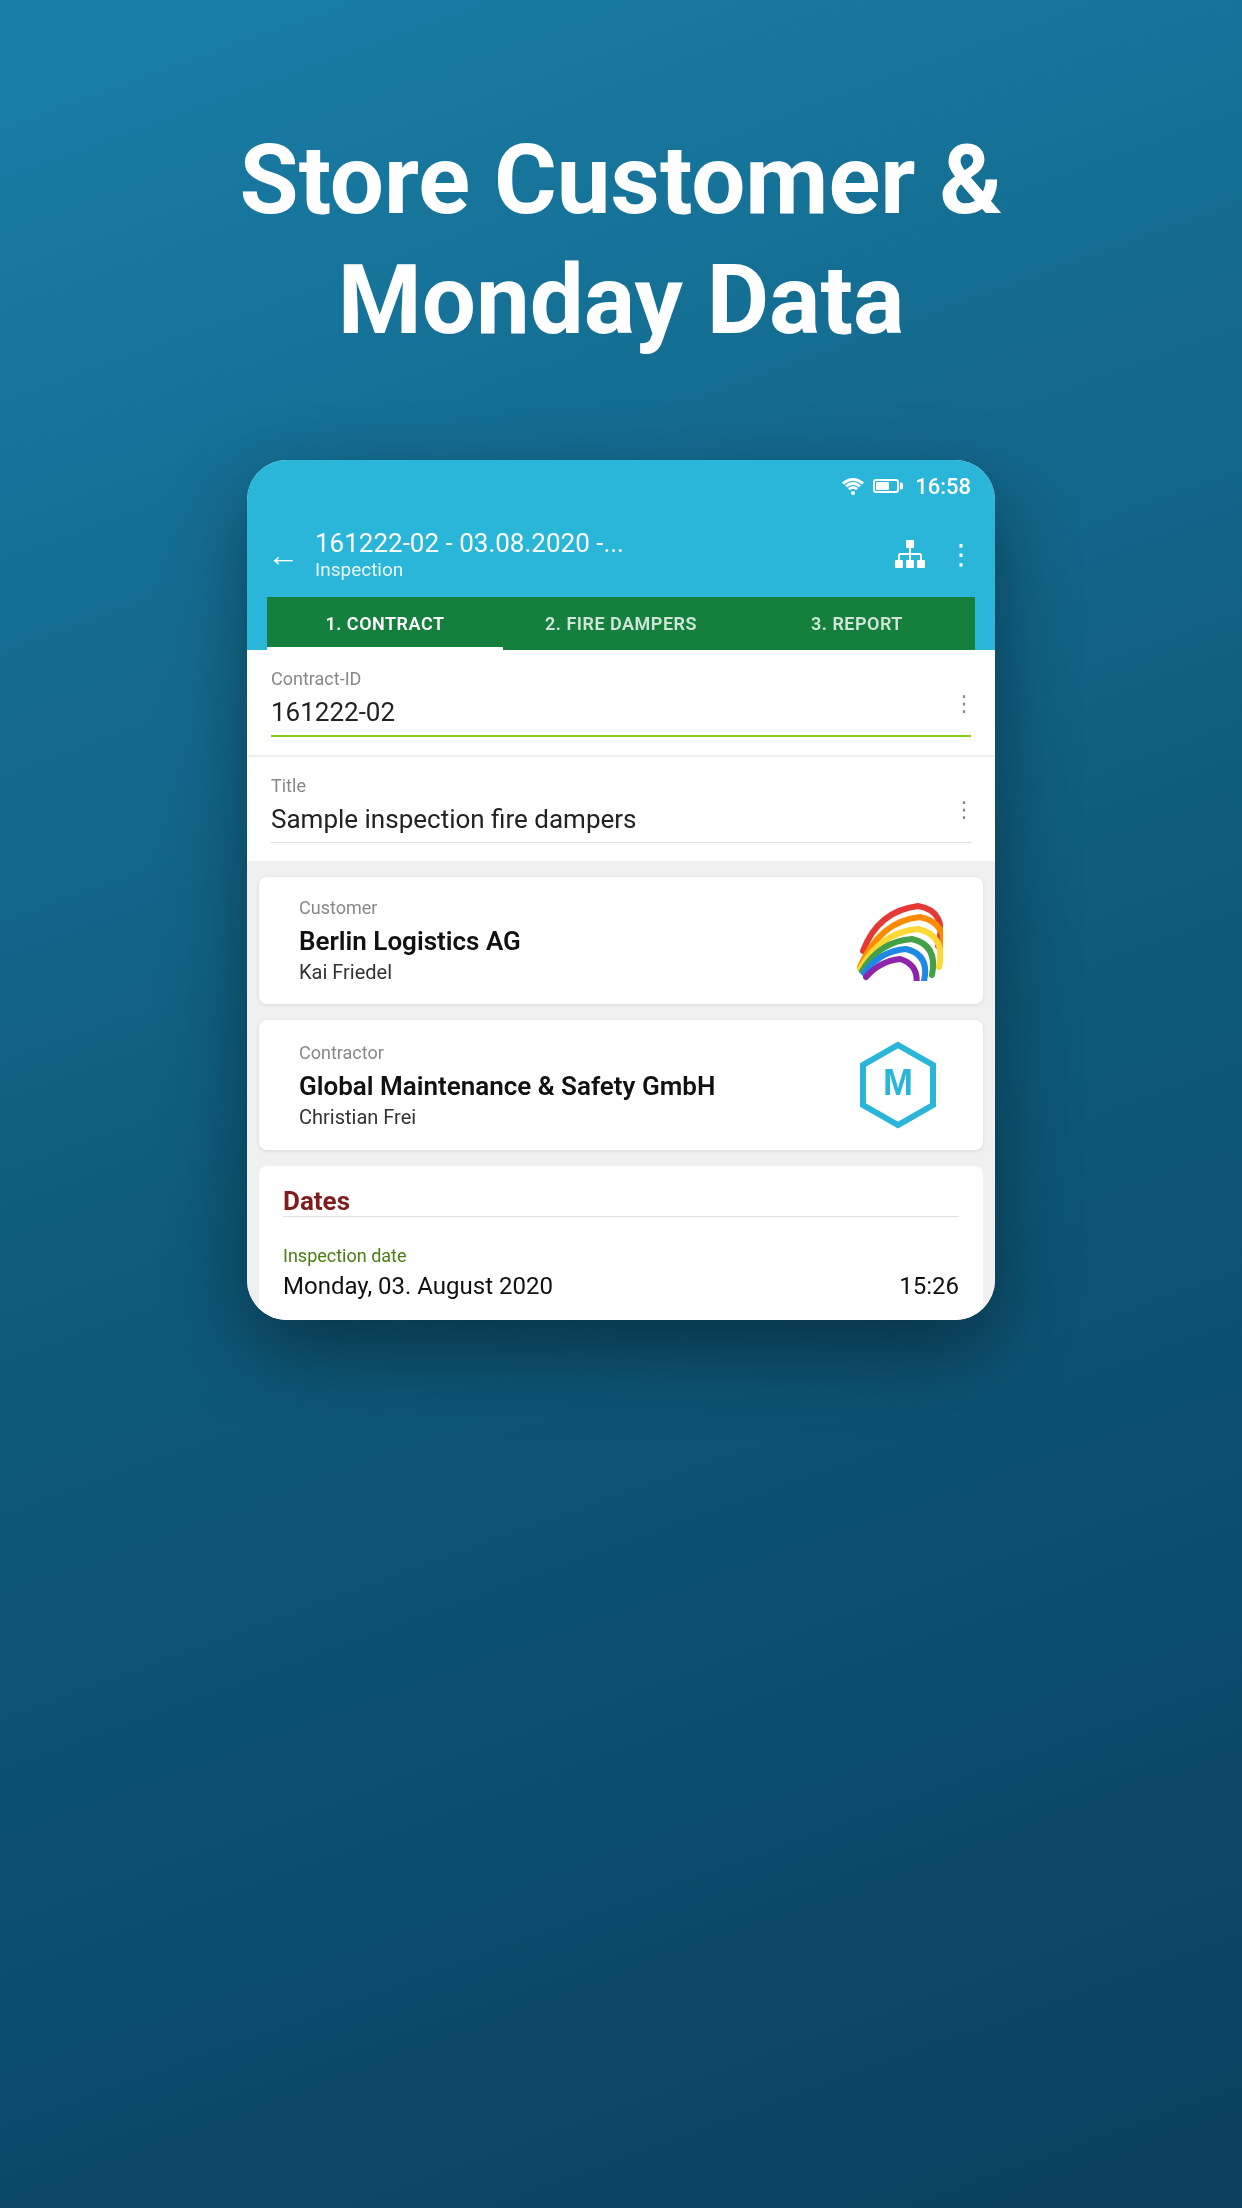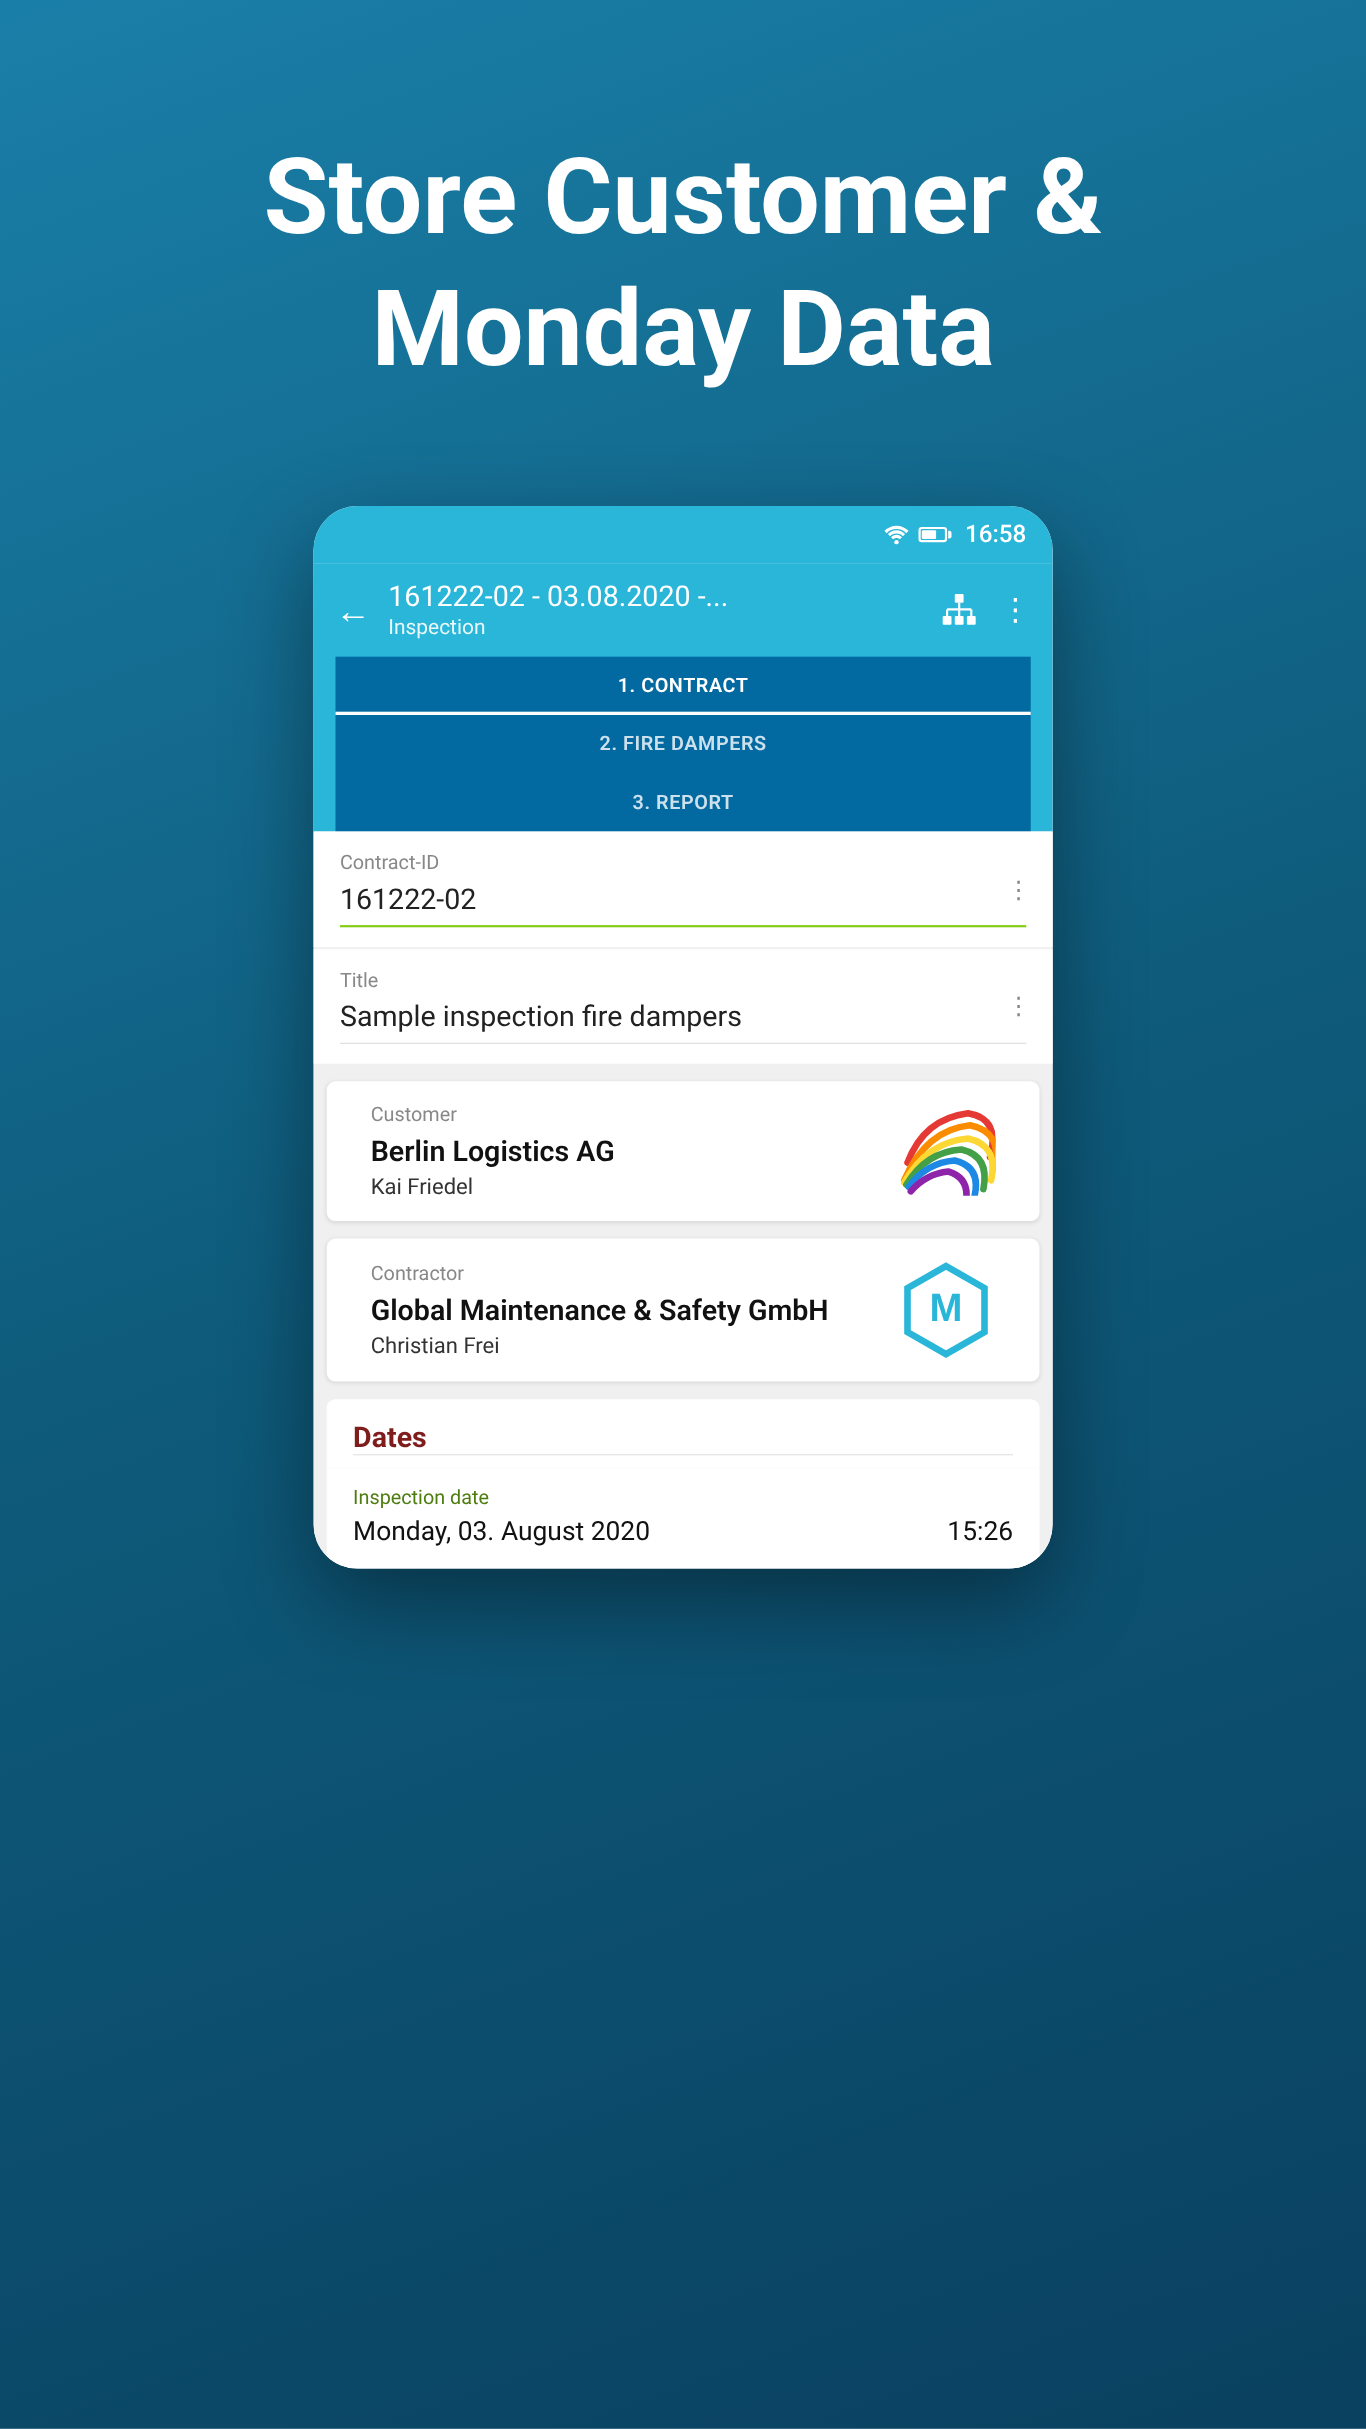--- a/index.html
+++ b/index.html
@@ -23,21 +23,21 @@
       line-height: 1.25;
     }
 
     .header-text h1 {
       font-size: 96px;
       font-weight: 700;
     }
 
     .phone-container {
       margin-top: 100px;
-      width: 672px;
+      width: 748px;
       border-radius: 40px;
       overflow: hidden;
       box-shadow: 0 30px 80px rgba(0,0,0,0.4);
       background: #f0f0f0;
     }
 
     
     .status-bar {
       background: #29b6d8;
       display: flex;
@@ -139,22 +139,21 @@
 
     .action-icon {
       color: white;
       font-size: 28px;
       cursor: pointer;
     }
 
     
     .tabs {
       display: flex;
-      background: #0369a1;
-      flex-direction: column;
+      background: #15803d;
     }
 
     .tab {
       flex: 1;
       text-align: center;
       padding: 16px 8px;
       color: rgba(255,255,255,0.8);
       font-size: 18px;
       font-weight: 600;
       letter-spacing: 0.5px;

